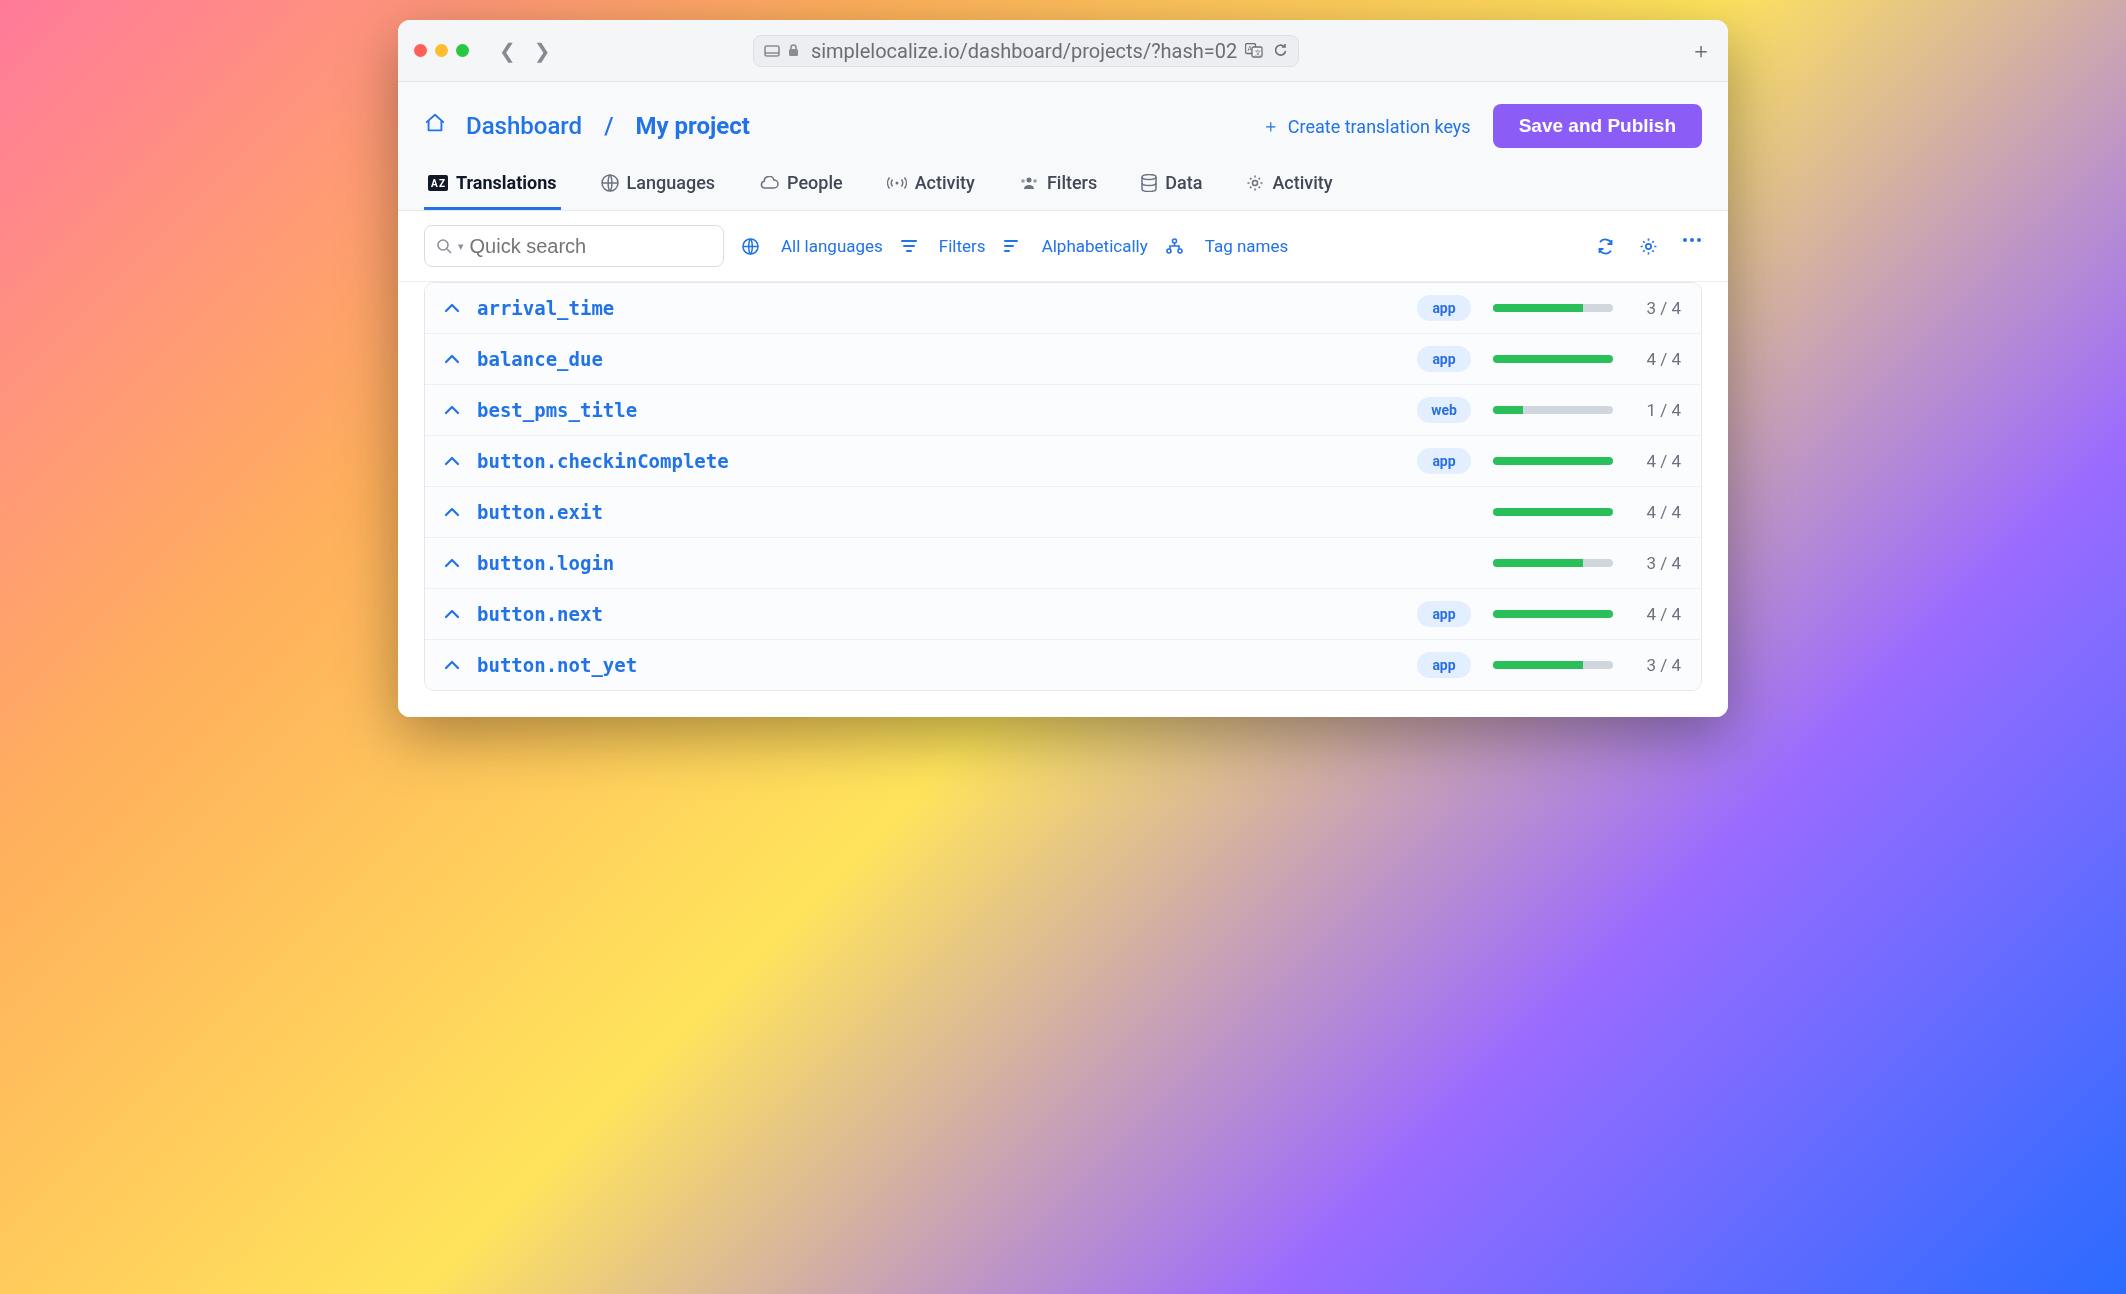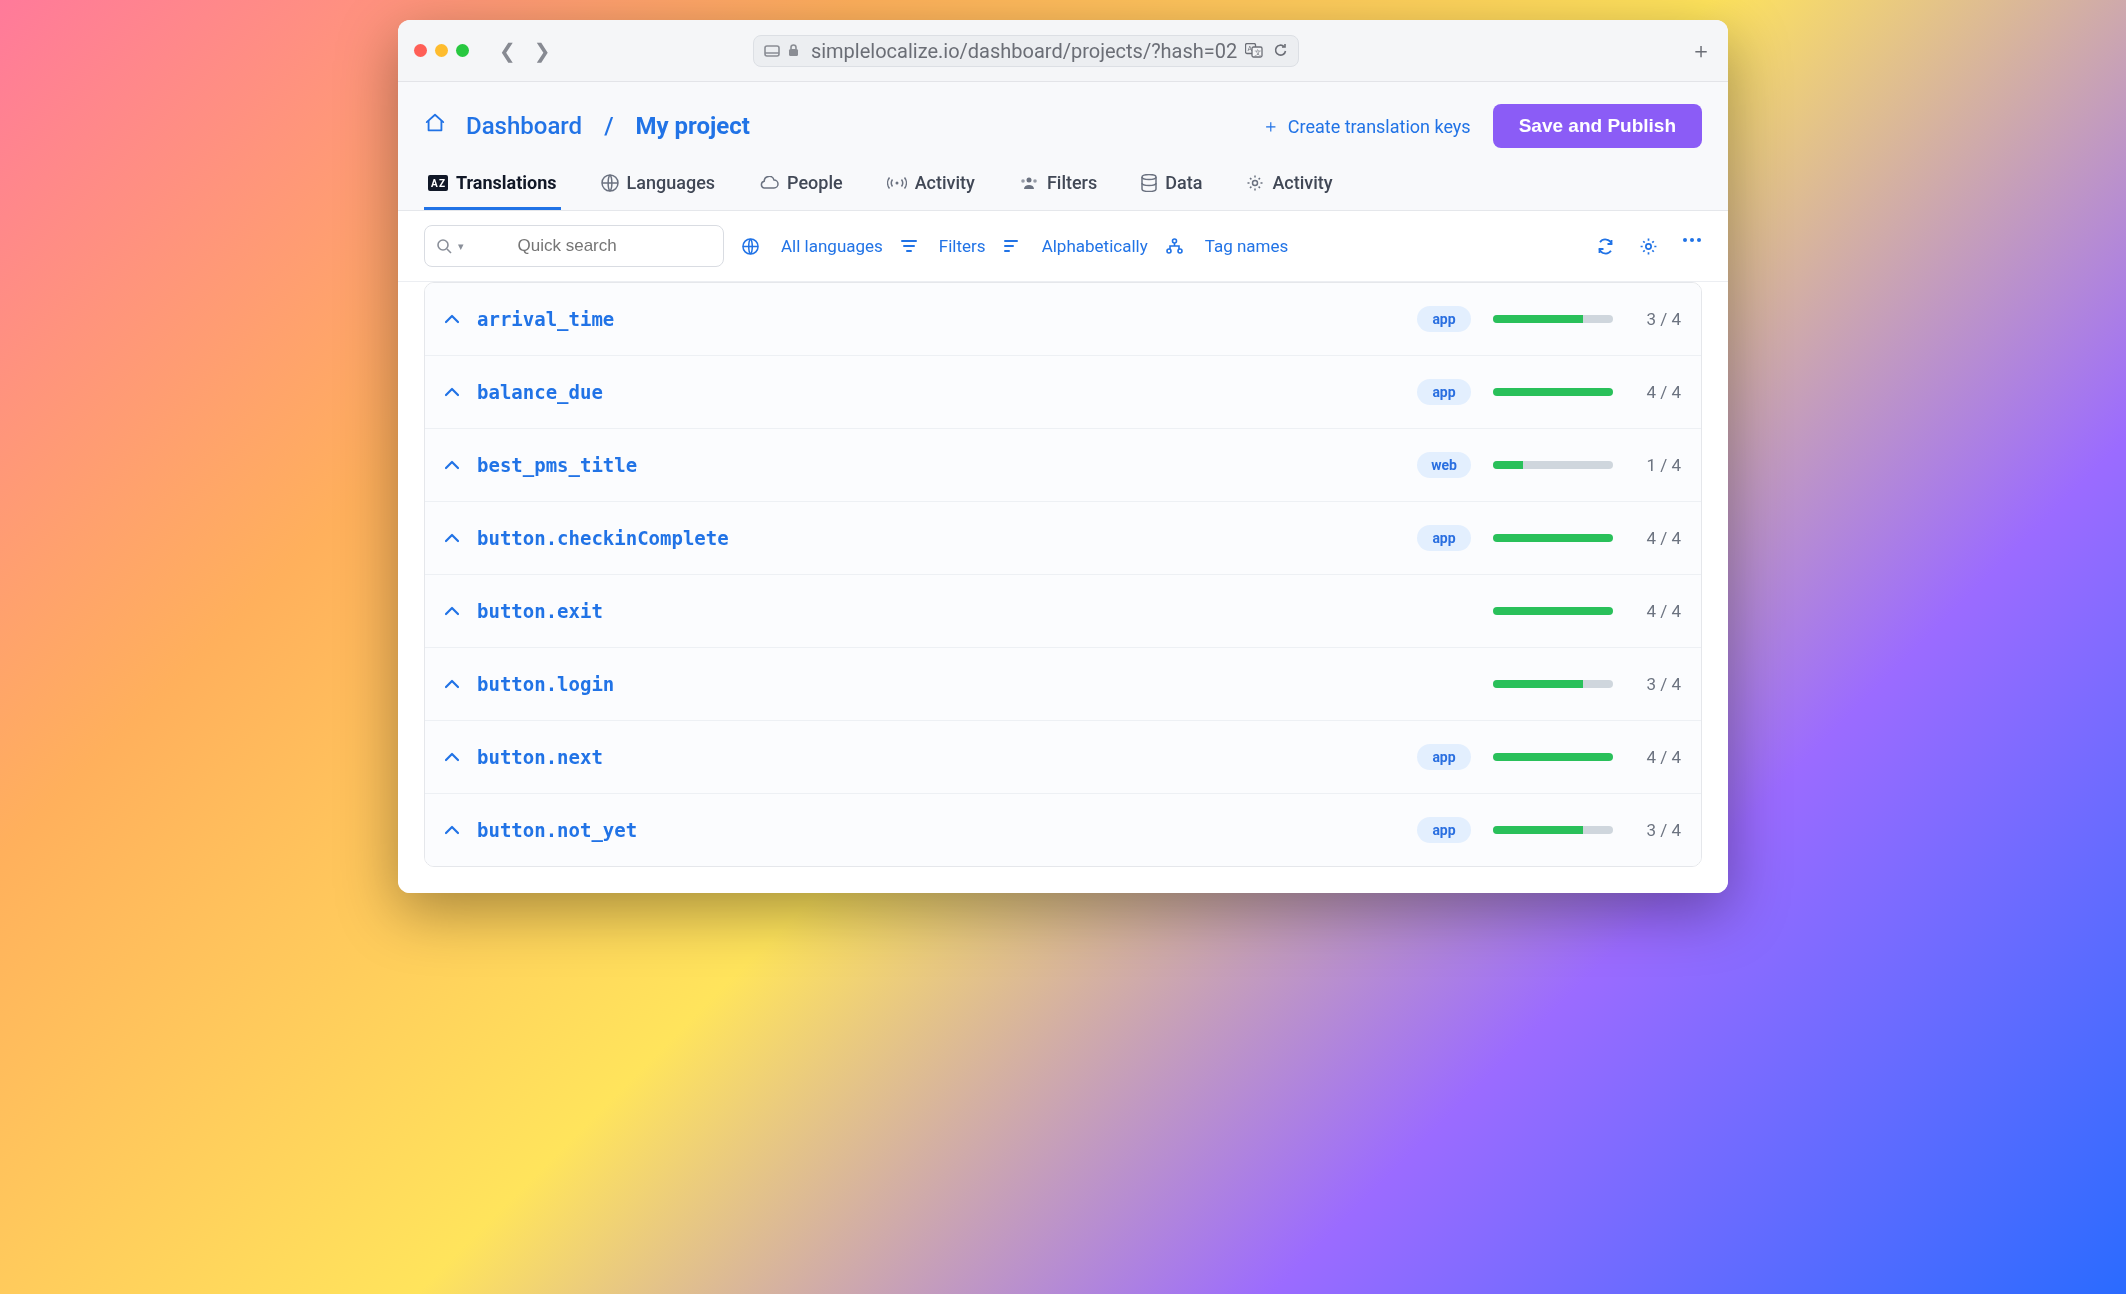--- a/index.html
+++ b/index.html
@@ -92,32 +92,32 @@
 
   
   .toolbar {
     background:#fff; border-bottom:1px solid #eceef2;
     padding: 14px 26px; display:flex; align-items:center; gap:18px;
   }
   .search-box {
     width:300px; height:42px; border:1px solid #d9dce2; border-radius:8px;
     display:flex; align-items:center; padding:0 12px; gap:6px; color:#8a8f99;
   }
-  .search-box input { border:none; outline:none; font-size:17px; color:#ec4899; width:100%; background:transparent;margin-left:48px;}
+  .search-box input { border:none; outline:none; font-size:20px; color:#ec4899; width:100%; background:transparent;}
   .search-box .search-icn { font-size:16px; }
   .search-box .chev { font-size:11px; }
   .tool-link { color:#2173e6; font-size:17px; display:flex; align-items:center; gap:22px; cursor:pointer; }
   .toolbar-right { margin-left:auto; display:flex; gap:24px; color:#2173e6; }
   .toolbar-right .icon-btn { cursor:pointer; font-size:18px; }
 
   
   .key-list { padding: 0 26px 26px 26px; background:#fff; }
   .list-wrap { border:1px solid #e5e7eb; border-radius:10px; overflow:hidden; }
   .key-row {
-    display:flex; align-items:center; padding: 23px 20px;
+    display:flex; align-items:center; padding: 12px 20px;
     border-bottom:1px solid #edf0f4; background:#fbfcfe;
   }
   .key-row:last-child { border-bottom:none; }
   .key-left { display:flex; align-items:center; gap:18px; }
   .chevron-up { color:#2173e6; font-size:16px; }
   .key-name { font-family: ui-monospace, SFMono-Regular, Menlo, monospace; color:#2173e6; font-weight:700; font-size:19px; }
   .key-right { margin-left:auto; display:flex; align-items:center; gap:22px; }
   .tag-chip {
     background:#e3effe; color:#2a6fe0; font-weight:700; font-size:14px;
     padding:5px 14px; border-radius:14px; min-width:54px; text-align:center;

